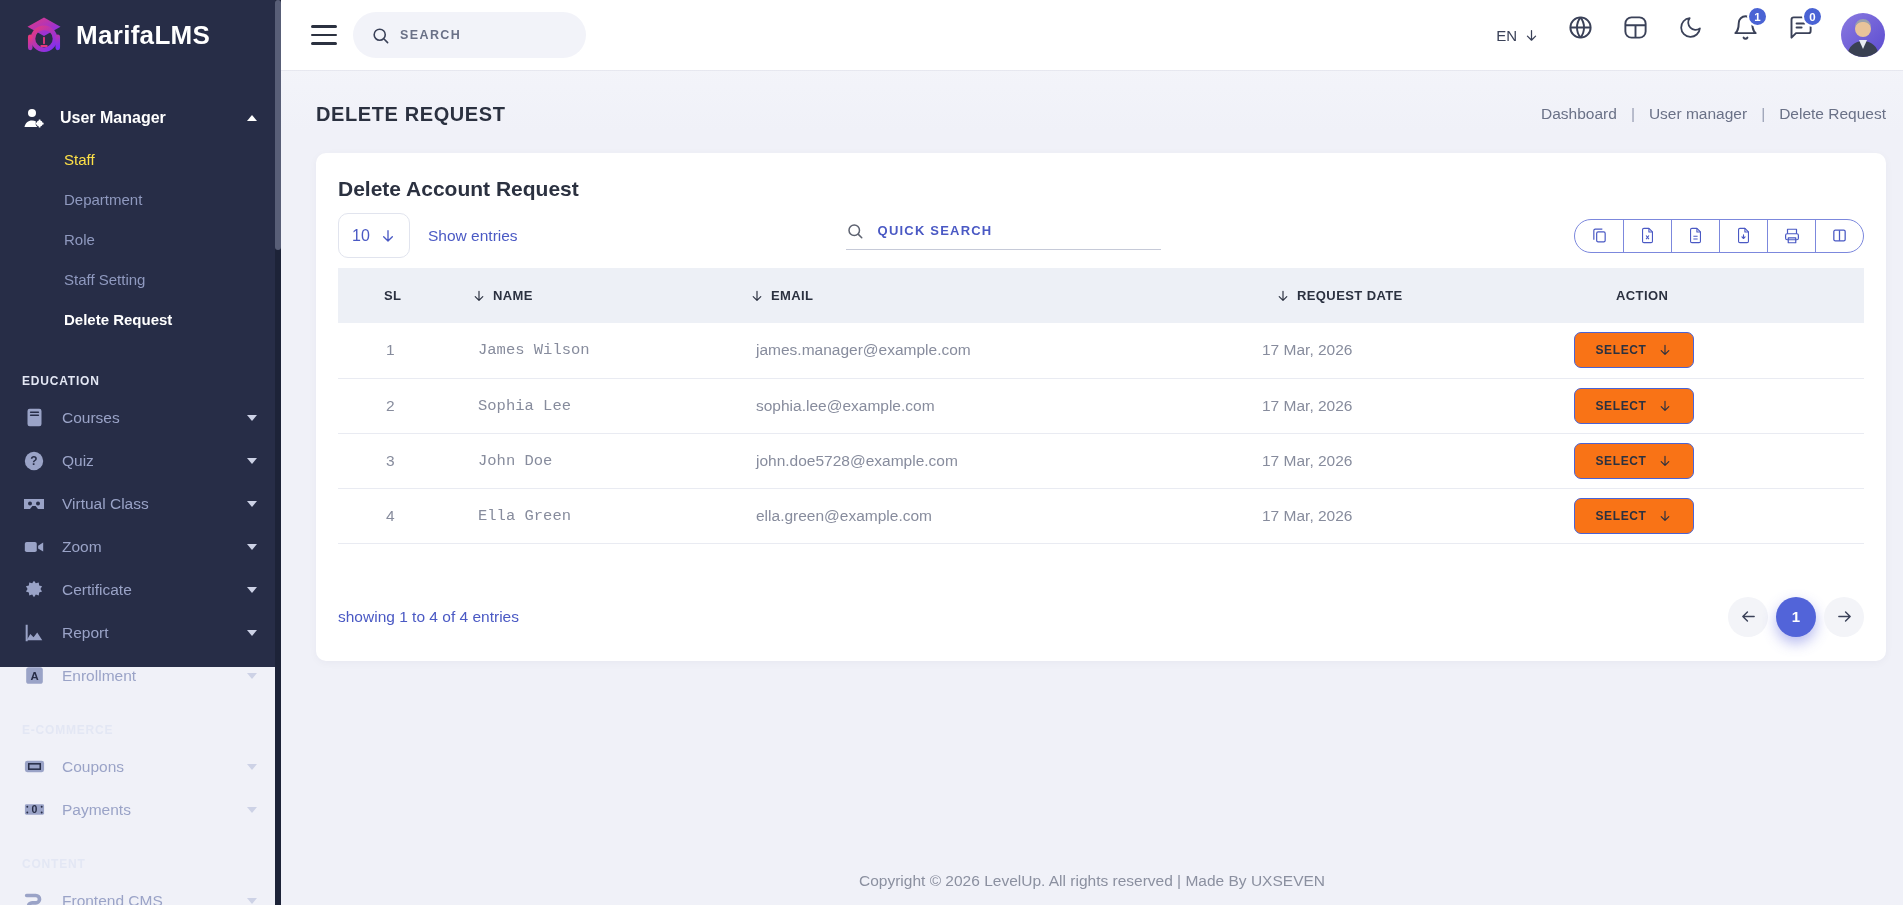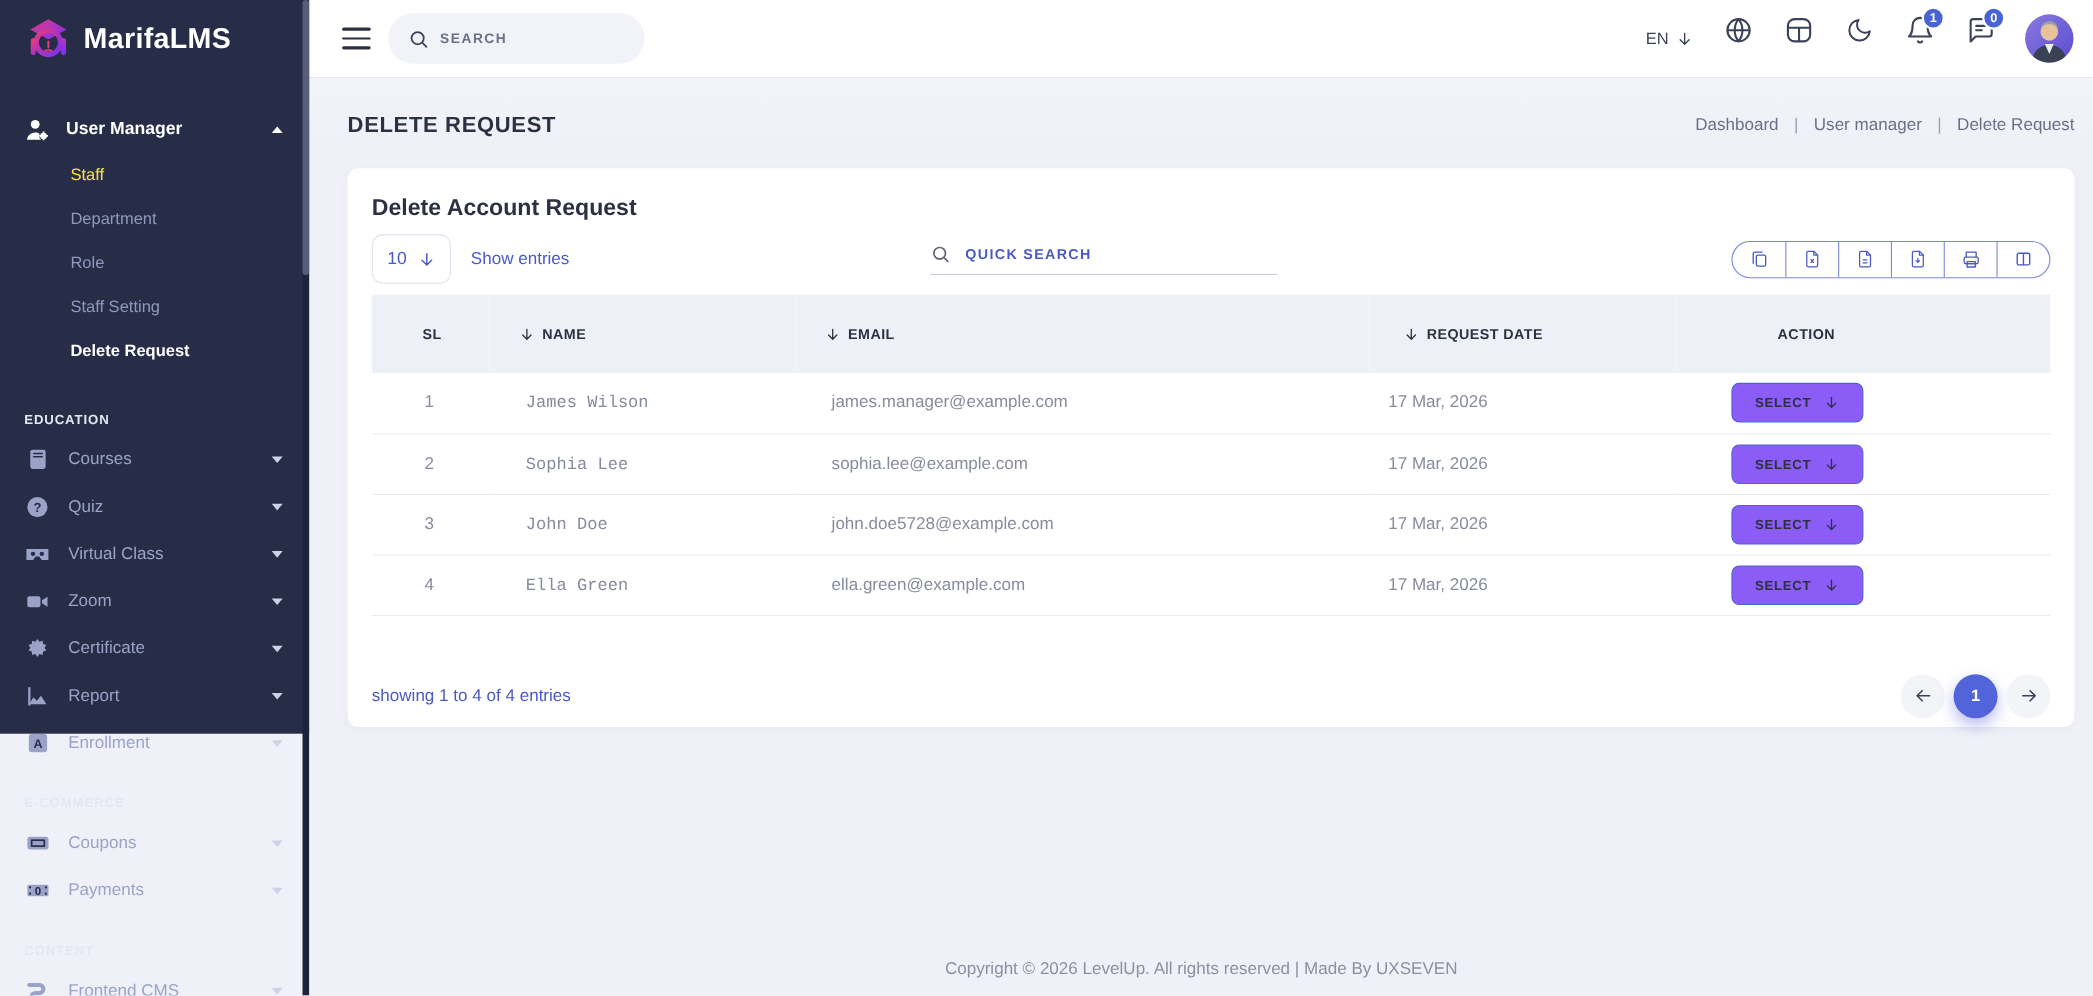--- a/index.html
+++ b/index.html
@@ -77,29 +77,29 @@
   .quick-search input::placeholder { color:#4a59c4; }
   .export-group { margin-left:auto; height:34px; border:1px solid #7c88dd; border-radius:17px;
     display:flex; align-items:stretch; overflow:hidden; }
   .exp-btn { width:48px; background:none; border:none; border-left:1px solid #7c88dd;
     display:flex; align-items:center; justify-content:center; color:#4a59c4; cursor:pointer; }
   .exp-btn:first-child { border-left:none; }
 
   
   table { margin-top:10px; width:100%; border-collapse:collapse; table-layout:fixed; }
   col.c-sl{width:106px;} col.c-name{width:280px;} col.c-email{width:520px;} col.c-date{width:280px;}
-  thead th { background:#edf0f6; height:71px; font-size:13px; font-weight:bold; color:#2b3140;
+  thead th { background:#edf0f6; height:55px; font-size:13px; font-weight:bold; color:#2b3140;
     letter-spacing:.4px; text-align:left; }
   th .th-inner { display:flex; align-items:center; gap:7px; }
   th.h-sl{padding-left:46px;} th.h-name{padding-left:28px;} th.h-email{padding-left:26px;}
   th.h-date{padding-left:32px;} th.h-action{padding-left:92px;}
   tbody td { height:55px; border-bottom:1px solid #e9ebf2; color:#878c9d; font-size:15.5px; }
   td.d-sl{padding-left:48px;} td.d-name{padding-left:34px;font-family:Liberation Mono, monospace;} td.d-email{padding-left:32px;}
   td.d-date{padding-left:18px;} td.d-action{padding-left:50px;}
-  .select-btn { height:36px; min-width:120px; padding:0 18px; background:#8b5cf6; border:1px solid #4a63d4;
+  .select-btn { height:36px; min-width:120px; padding:0 18px; background:#f97316; border:1px solid #4a63d4;
     border-radius:7px; display:inline-flex; align-items:center; justify-content:center; gap:12px;
     color:#2b3140; font-size:12px; font-weight:bold; letter-spacing:.6px; cursor:pointer;
     font-family:"Liberation Sans",sans-serif; }
   .sort-arrow { color:#2b3140; display:flex; }
 
   
   .card-foot { margin-top:50px; height:46px; display:flex; align-items:center; justify-content:space-between; }
   .summary { color:#4a59c4; font-size:15.5px; }
   .pager { display:flex; align-items:center; gap:8px; }
   .page-circle { width:40px; height:40px; border-radius:50%; border:none; display:flex; align-items:center;

